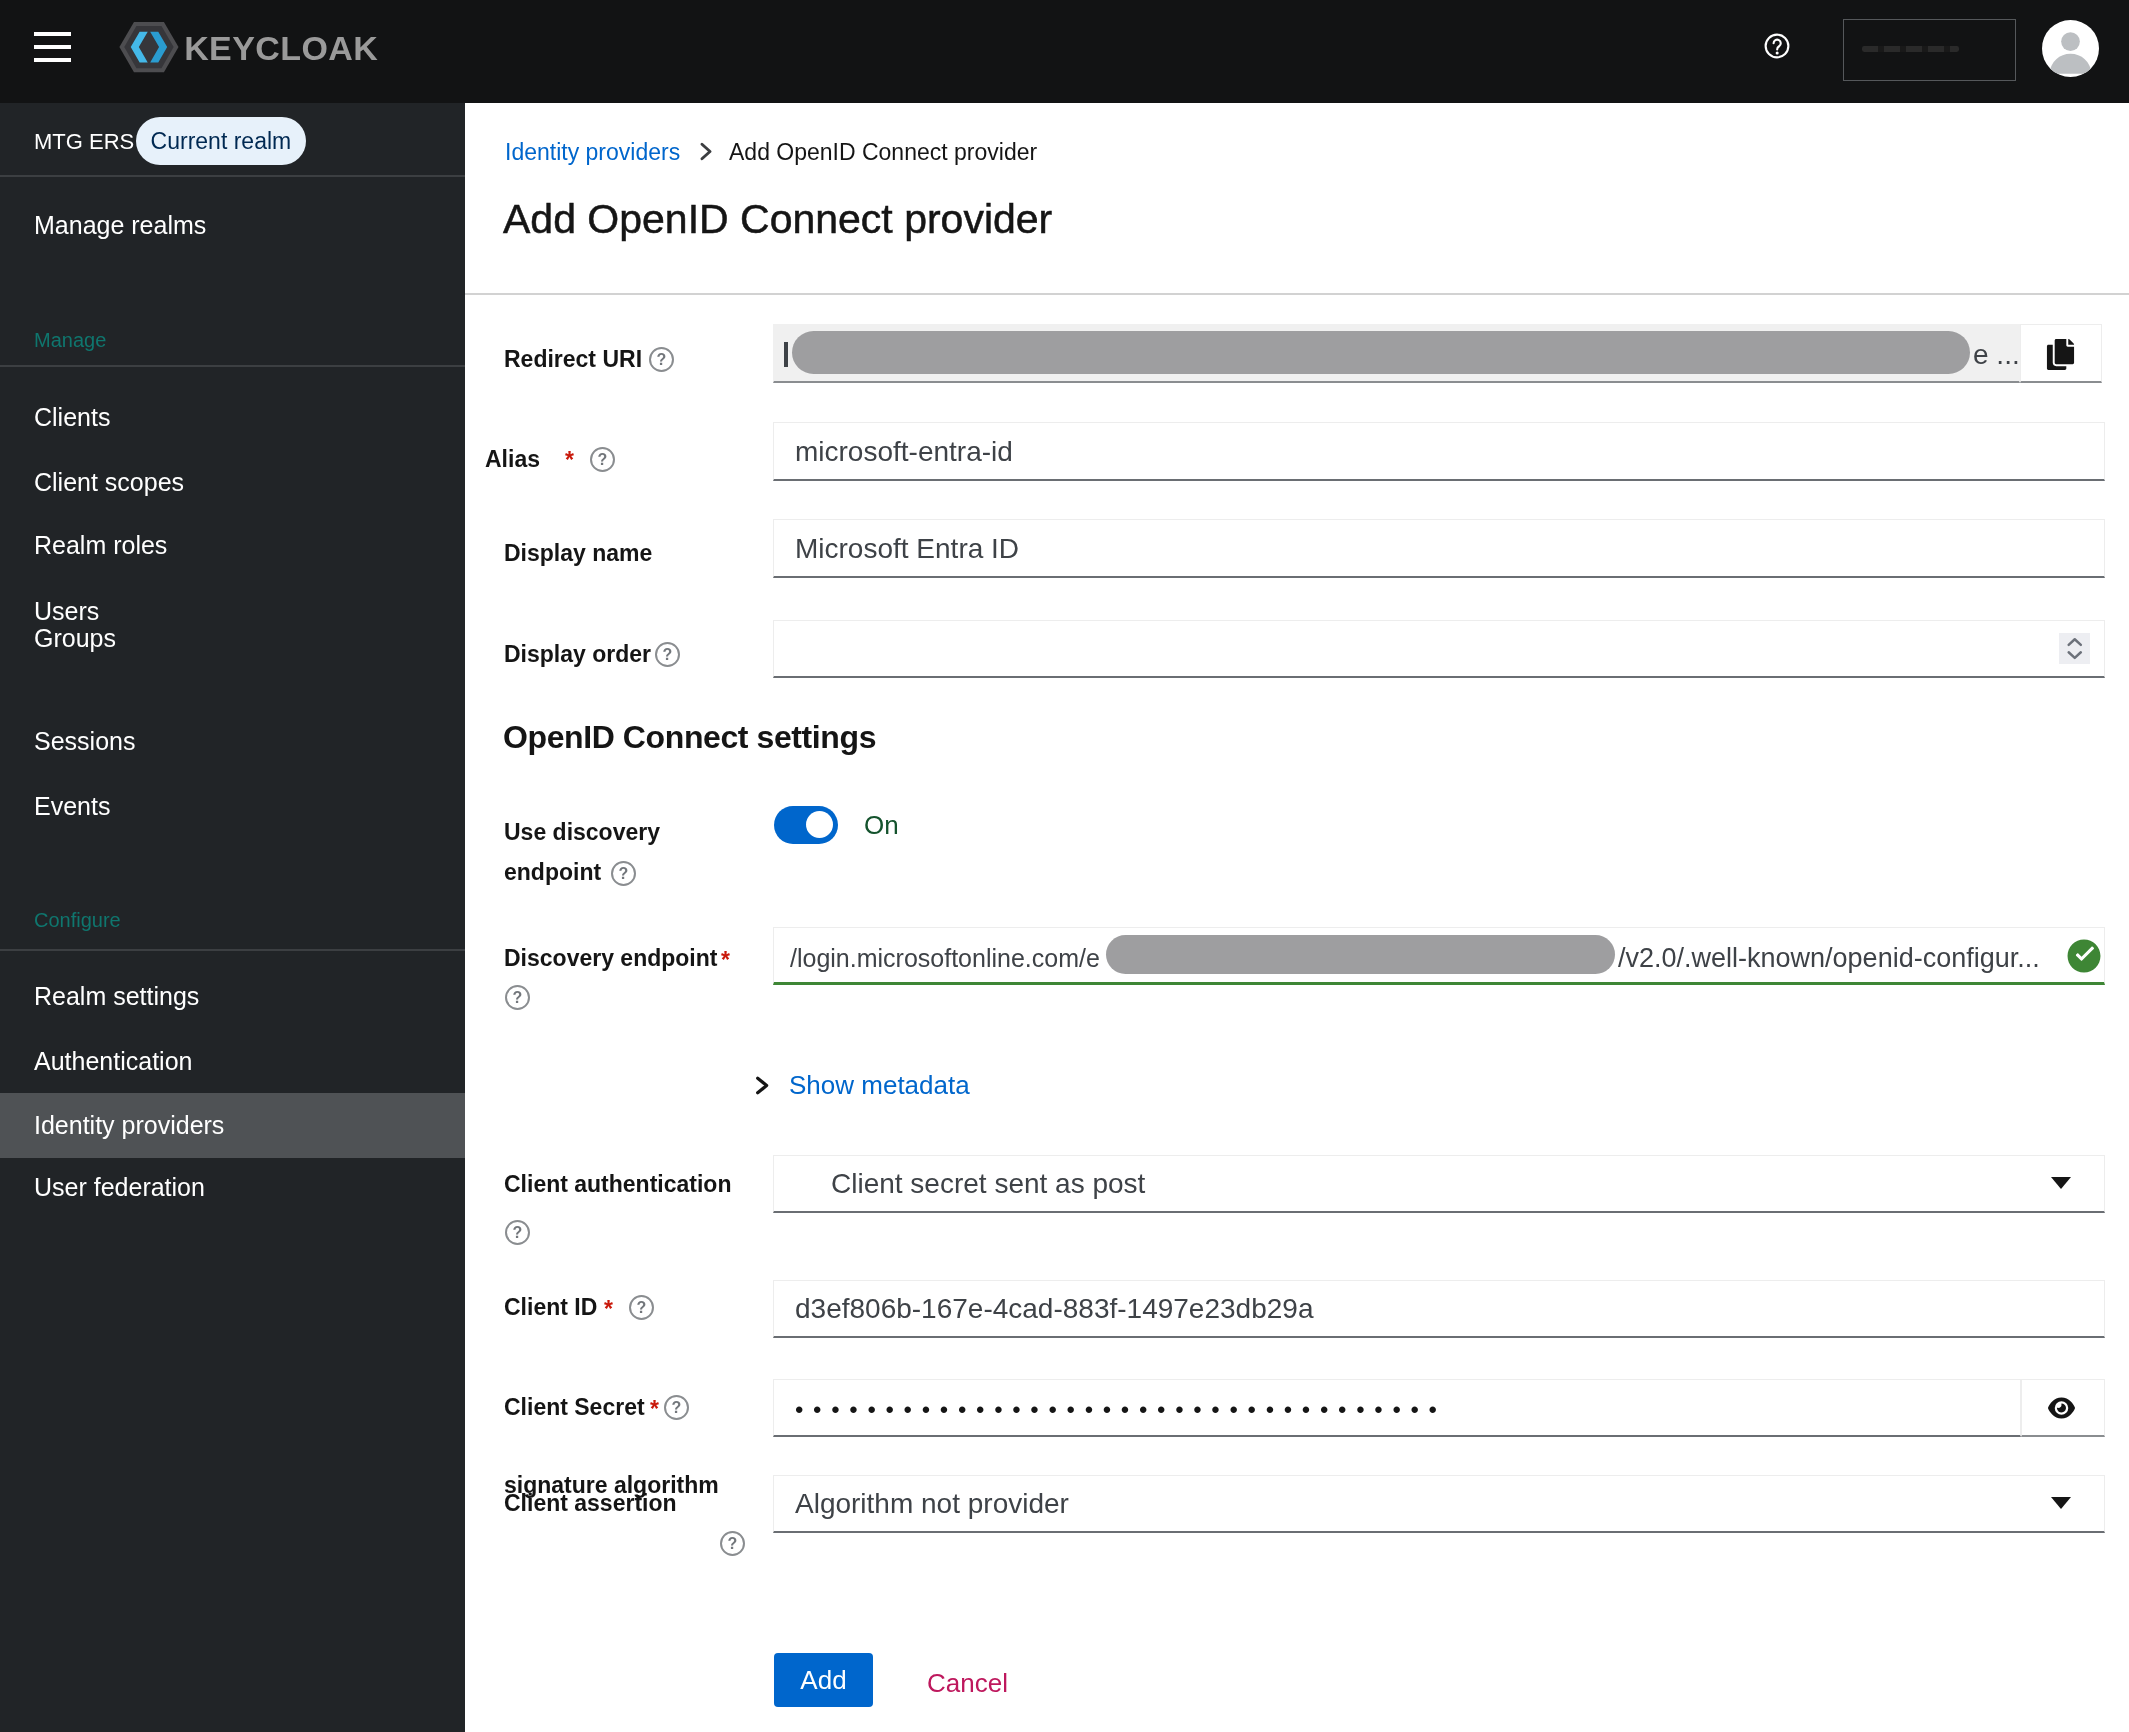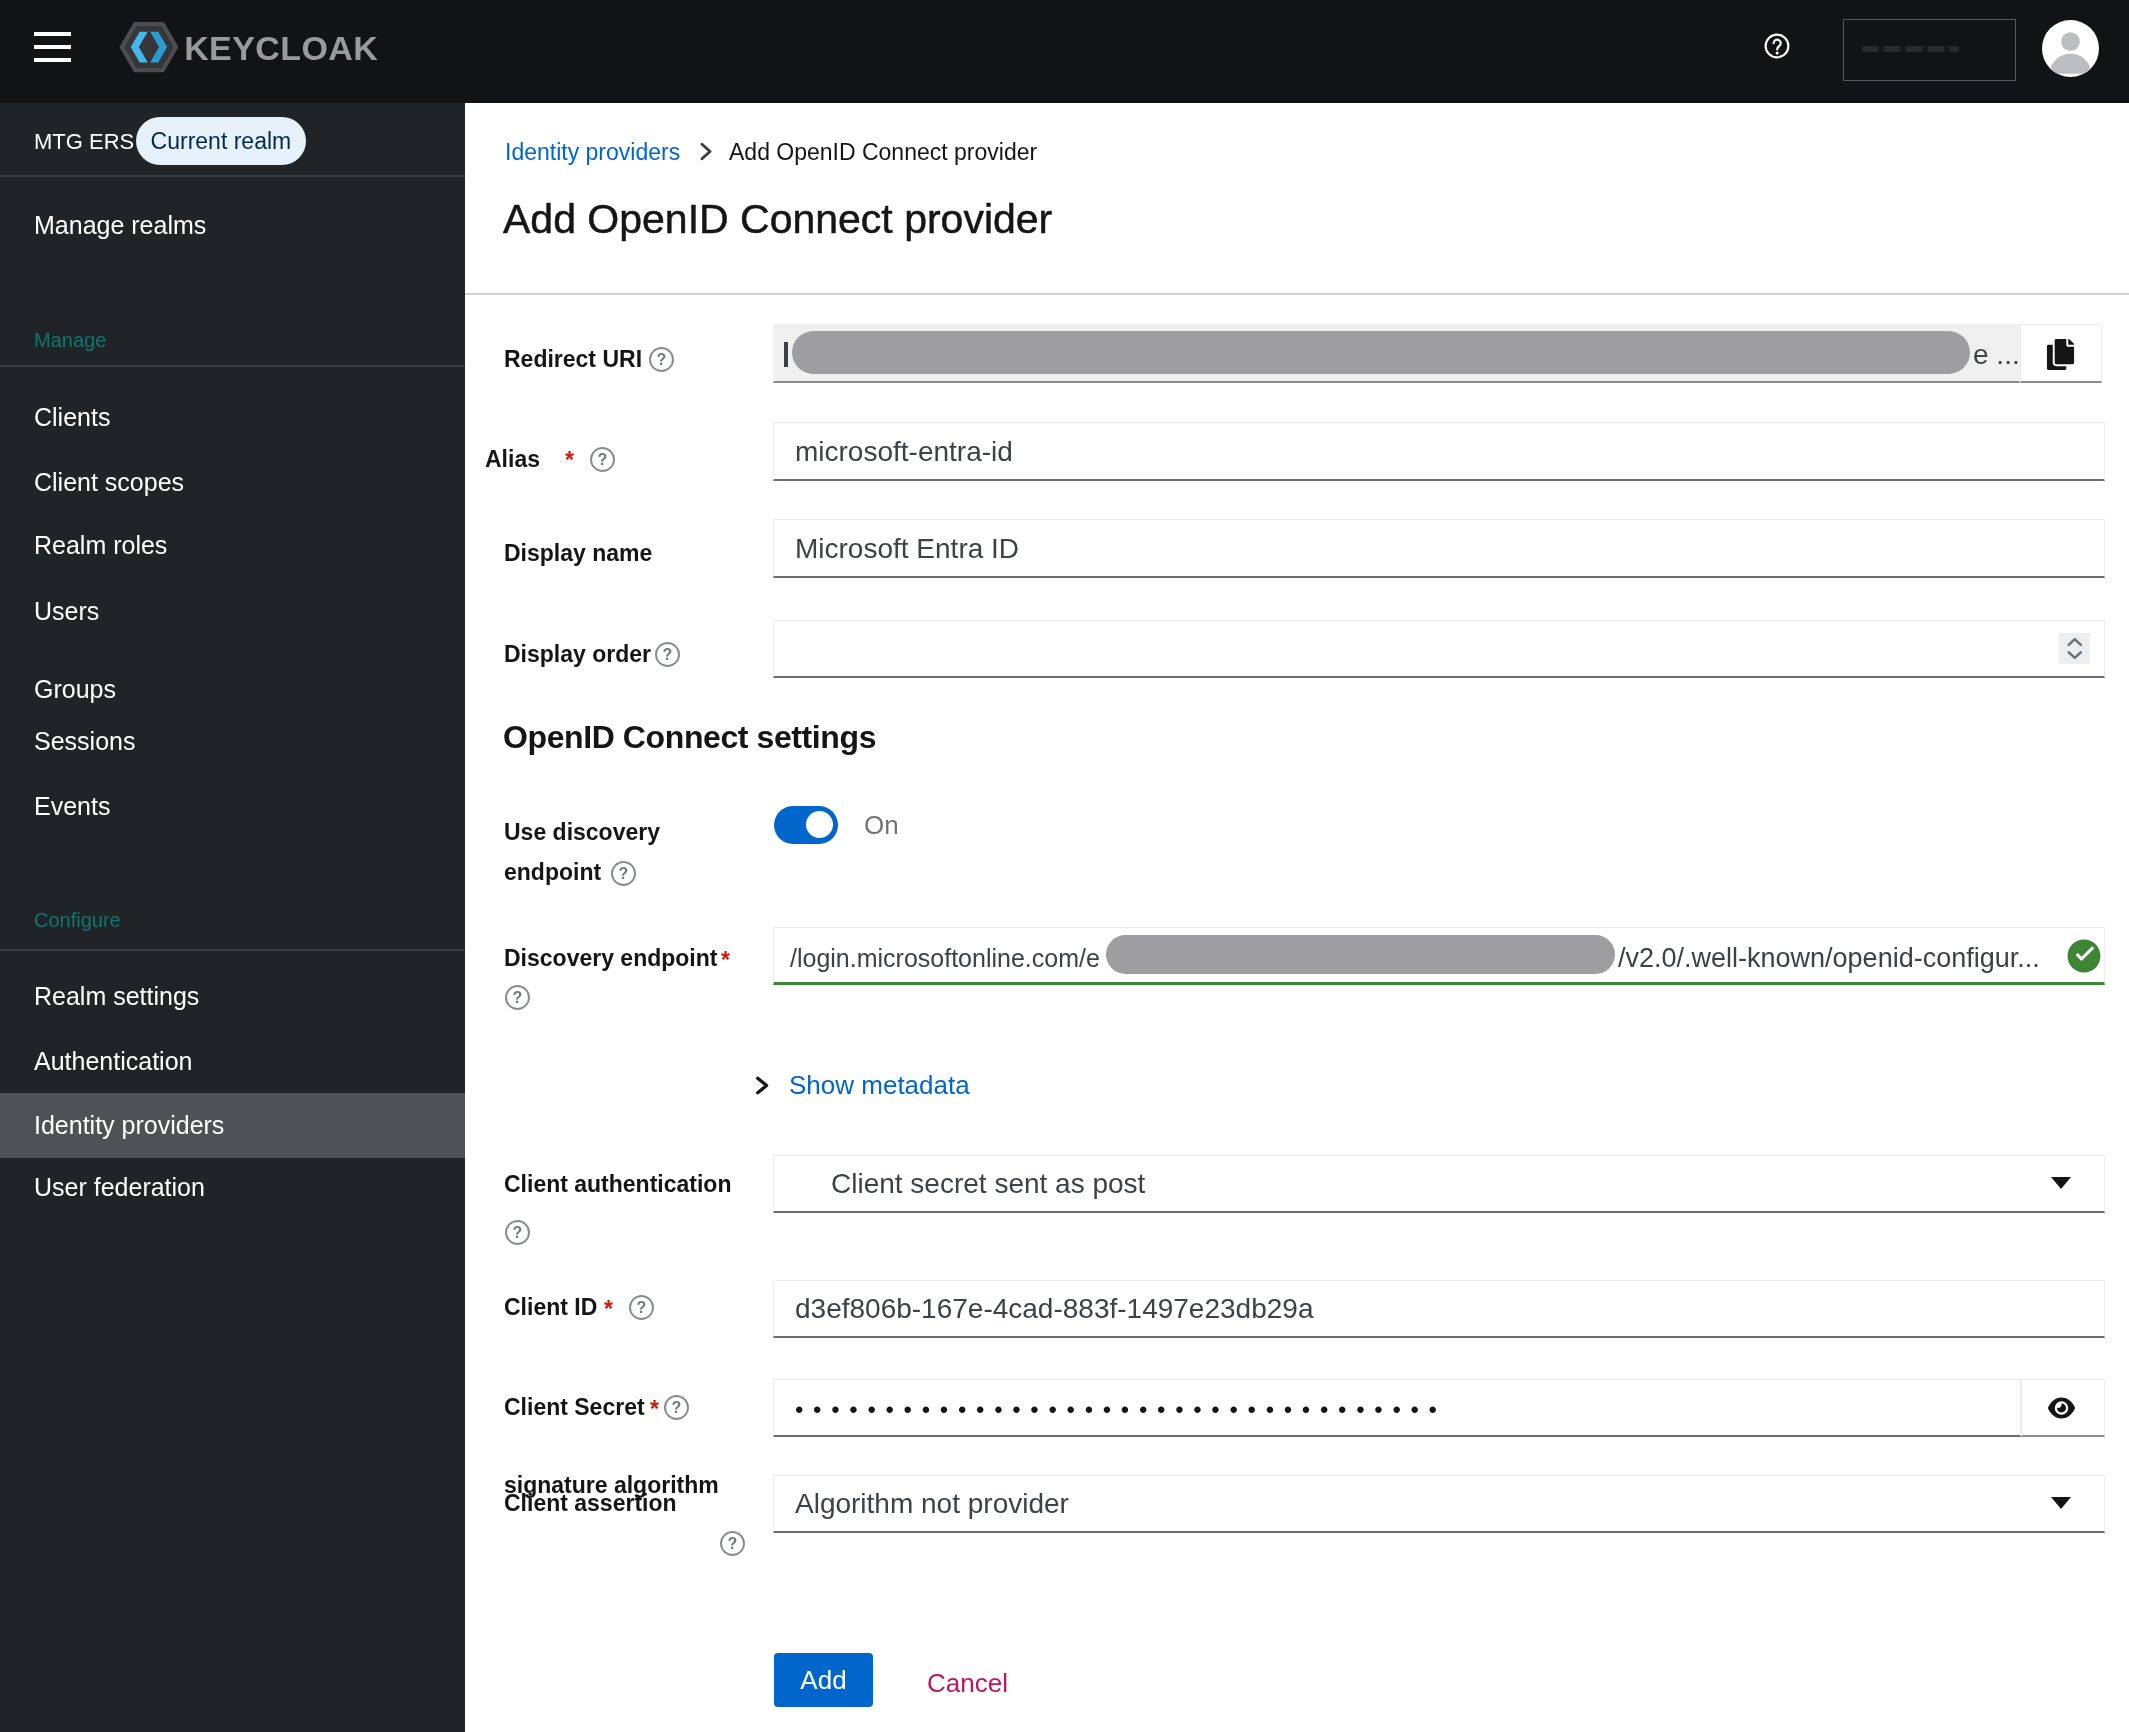--- a/index.html
+++ b/index.html
@@ -49,21 +49,21 @@
 <div class="nav" style="left:34px;top:125px;font-size:22px">MTG ERS</div>
 <div class="a" style="left:136px;top:117px;height:48px;line-height:48px;background:#e7f1fa;color:#002952;font-size:23px;border-radius:24px;padding:0 14.6px">Current realm</div>
 <div class="a" style="left:0;top:175px;width:465px;height:1.6px;background:#3c3f42"></div>
 <div class="nav" style="left:34px;top:208px">Manage realms</div>
 <div class="grp" style="left:34px;top:326px">Manage</div>
 <div class="a" style="left:0;top:365px;width:465px;height:1.6px;background:#3c3f42"></div>
 <div class="nav" style="left:34px;top:400px">Clients</div>
 <div class="nav" style="left:34px;top:465px">Client scopes</div>
 <div class="nav" style="left:34px;top:528px">Realm roles</div>
 <div class="nav" style="left:34px;top:594px">Users</div>
-<div class="nav" style="left:34px;top:672px">Groups</div>
+<div class="nav" style="left:34px;top:621px">Groups</div>
 <div class="nav" style="left:34px;top:724px">Sessions</div>
 <div class="nav" style="left:34px;top:789px">Events</div>
 <div class="grp" style="left:34px;top:906px">Configure</div>
 <div class="a" style="left:0;top:949px;width:465px;height:1.6px;background:#3c3f42"></div>
 <div class="nav" style="left:34px;top:979px">Realm settings</div>
 <div class="nav" style="left:34px;top:1044px">Authentication</div>
 <div class="a" style="left:0;top:1093px;width:465px;height:65px;background:#4f5255"></div>
 <div class="nav" style="left:34px;top:1108px">Identity providers</div>
 <div class="nav" style="left:34px;top:1170px">User federation</div>
 
@@ -105,21 +105,21 @@
  <path d="M4.5 20 L12 27 L19.5 20" fill="none" stroke="#6c717a" stroke-width="3" stroke-linejoin="round" stroke-linecap="round"></path>
 </svg>
 
 <div class="a" style="left:503px;top:715px;font-size:32px;color:#151515;height:45px;line-height:45px;font-weight:bold;letter-spacing:-0.4px">OpenID Connect settings</div>
 
 <div class="lab" style="left:504px;top:815px">Use discovery</div>
 <div class="lab" style="left:504px;top:855px">endpoint</div>
 <div class="q" style="left:611px;top:861px">?</div>
 <div class="a" style="left:774px;top:806px;width:64px;height:38px;border-radius:19.5px;background:#0066cc"></div>
 <div class="a" style="left:806px;top:811px;width:27px;height:27px;border-radius:50%;background:#fff"></div>
-<div class="a" style="left:864px;top:808px;font-size:26px;color:#737373;height:34px;line-height:34px">On</div>
+<div class="a" style="left:864px;top:808px;font-size:26px;color:#14532d;height:34px;line-height:34px">On</div>
 
 <div class="lab" style="left:504px;top:941px">Discovery endpoint</div>
 <div class="lab ast" style="left:721px;top:943px">*</div>
 <div class="q" style="left:505px;top:985px">?</div>
 <div class="in" style="left:773px;top:927px;width:1332px;height:58px;border-bottom:3.2px solid #3e8635"></div>
 <div class="tx" style="left:790px;top:940px;font-size:25px">/login.microsoftonline.com/e</div>
 <div class="a" style="left:1106px;top:935px;width:509px;height:39px;border-radius:19.5px;background:#9e9ea0"></div>
 <div class="tx" style="left:1618px;top:940px;font-size:27px">/v2.0/.well-known/openid-configur...</div>
 <svg class="a" style="left:2067px;top:939px" width="34" height="34" viewBox="0 0 512 512">
     <path fill="#3e8635" d="M256 8C119.033 8 8 119.033 8 256s111.033 248 248 248 248-111.033 248-248S392.967 8 256 8zm130.594 158.807L227.317 325.4c-4.686 4.686-12.284 4.686-16.971 0l-73.94-73.94c-4.686-4.686-4.686-12.284 0-16.971l16.97-16.97c4.687-4.686 12.285-4.686 16.971 0l48.485 48.485 150.82-150.82c4.687-4.686 12.285-4.686 16.971 0l16.97 16.97c4.687 4.687 4.687 12.285.001 16.972z"></path>

